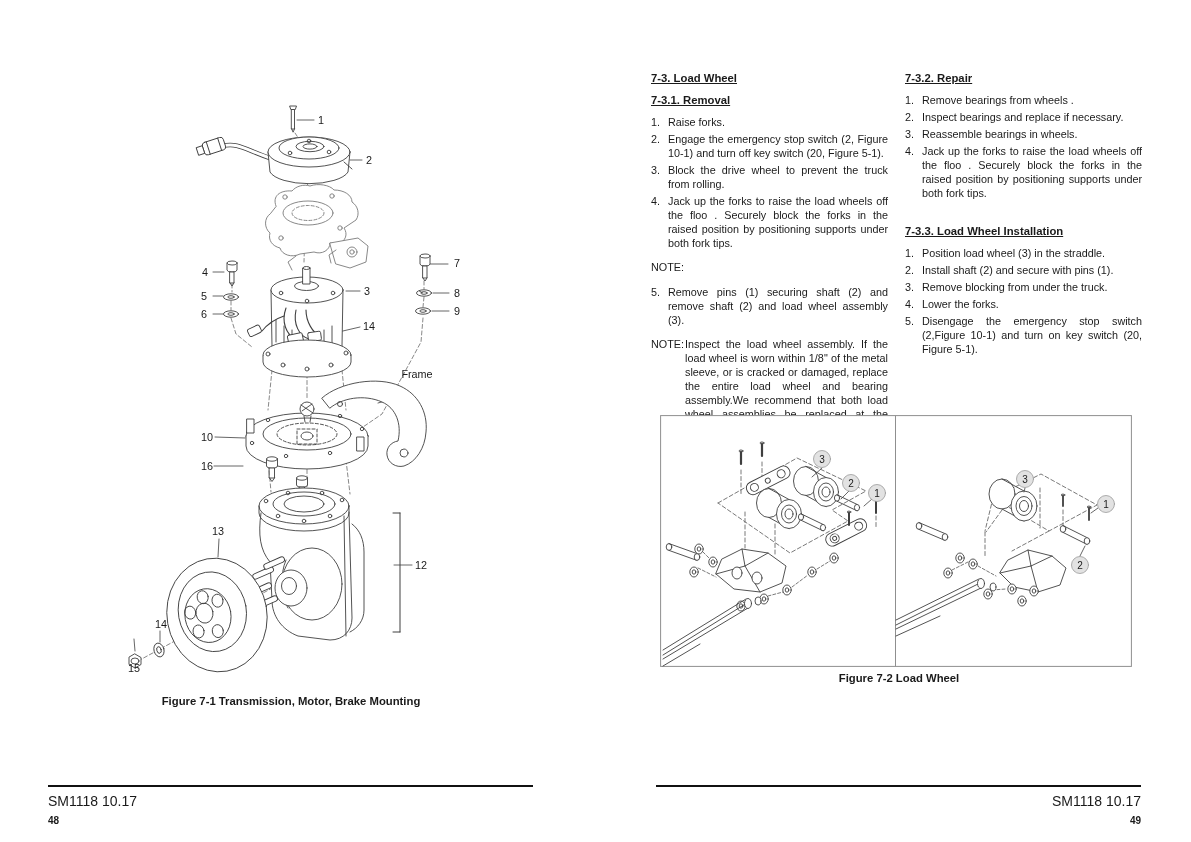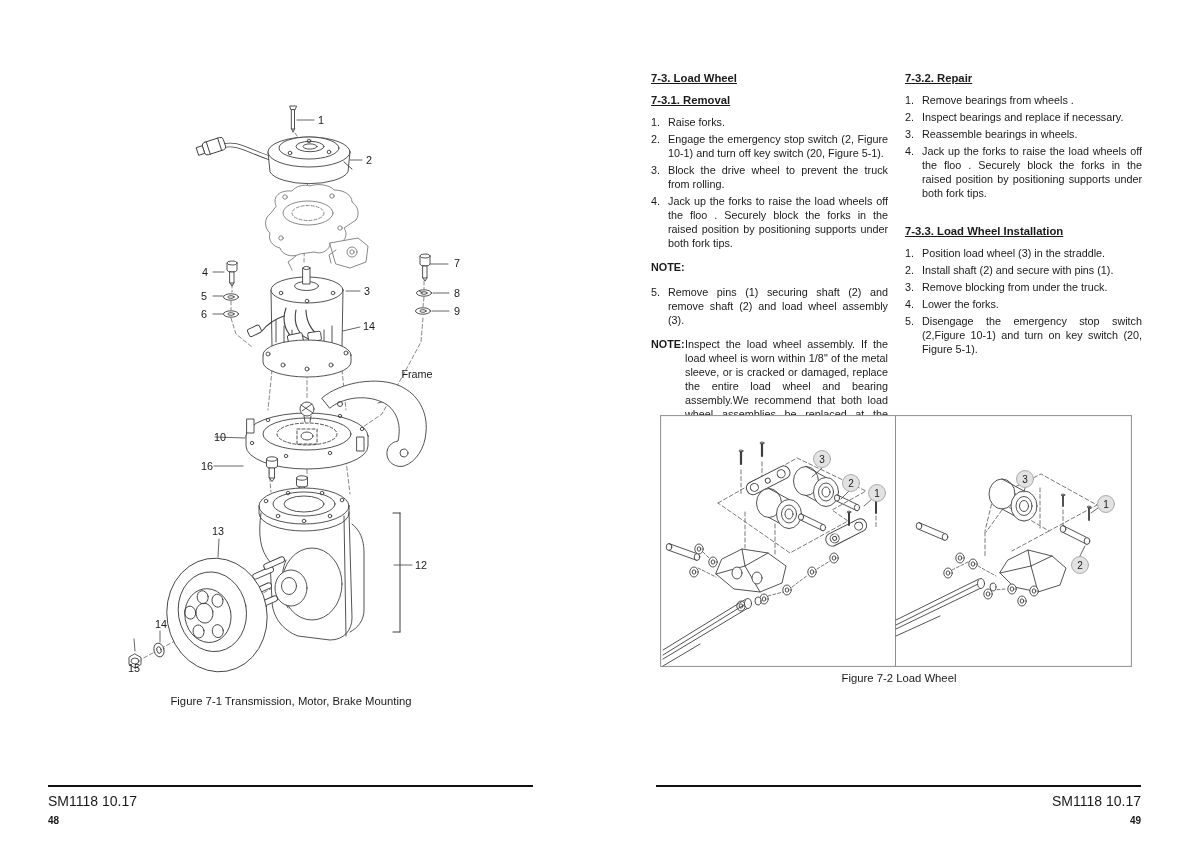--- a/index.html
+++ b/index.html
@@ -6,22 +6,22 @@
   body{width:1191px;height:842px;position:relative;
        font-family:"Liberation Sans",sans-serif;color:#1a1a1a;}
   .abs{position:absolute;}
   .col{width:237px;font-size:10.8px;line-height:14px;}
   .sec{font-size:11.3px;font-weight:bold;margin:0 0 8px 0;line-height:14px;text-decoration:underline;}
   .sec.mt{margin-top:24px;}
   .block{display:flex;margin:0 0 3px 0;}
   .block .num{flex:0 0 17px;}
   .block .txt{flex:1;text-align:justify;}
   .note{margin:10px 0 11px 0;}
-  .note .lbl{flex:0 0 34px;font-weight:bold;}
-  .caption{font-weight:normal;font-size:11.3px;text-align:center;}
+  .note .lbl{flex:0 0 34px;font-weight:normal;}
+  .caption{font-weight:bold;font-size:11.3px;text-align:center;}
   .footer-rule{height:2px;background:#111;}
   .doc-code{font-weight:normal;font-size:14px;}
   .page-num{font-weight:bold;font-size:10px;}
   .callout{position:absolute;font-size:10.8px;transform:translate(-50%,-50%);white-space:nowrap;}
   .callout.circ{font-size:10px;}
   svg{position:absolute;}
 </style>
 </head>
 <body>
 
@@ -230,21 +230,21 @@
 
   <span class="callout" style="left:321px;top:120px;">1</span>
   <span class="callout" style="left:369px;top:160px;">2</span>
   <span class="callout" style="left:367px;top:291px;">3</span>
   <span class="callout" style="left:205px;top:272px;">4</span>
   <span class="callout" style="left:204px;top:296px;">5</span>
   <span class="callout" style="left:204px;top:314px;">6</span>
   <span class="callout" style="left:457px;top:263px;">7</span>
   <span class="callout" style="left:457px;top:293px;">8</span>
   <span class="callout" style="left:457px;top:311px;">9</span>
-  <span class="callout" style="left:220px;top:437px;">10</span>
+  <span class="callout" style="left:207px;top:437px;">10</span>
   <span class="callout" style="left:369px;top:326px;">14</span>
   <span class="callout" style="left:421px;top:565px;">12</span>
   <span class="callout" style="left:218px;top:531px;">13</span>
   <span class="callout" style="left:161px;top:624px;">14</span>
   <span class="callout" style="left:134px;top:668px;text-align:right;">15</span>
   <span class="callout" style="left:207px;top:466px;">16</span>
   <span class="callout" style="left:417px;top:374px;">Frame</span>
 
   <div class="abs caption" style="left:48px;top:695px;width:486px;">Figure 7-1 Transmission, Motor, Brake Mounting</div>
 

